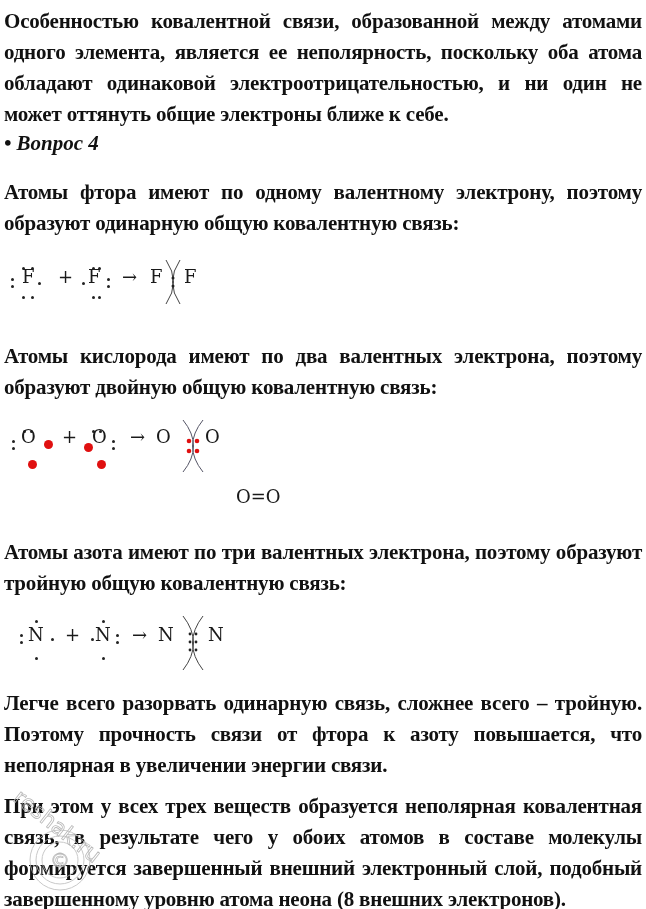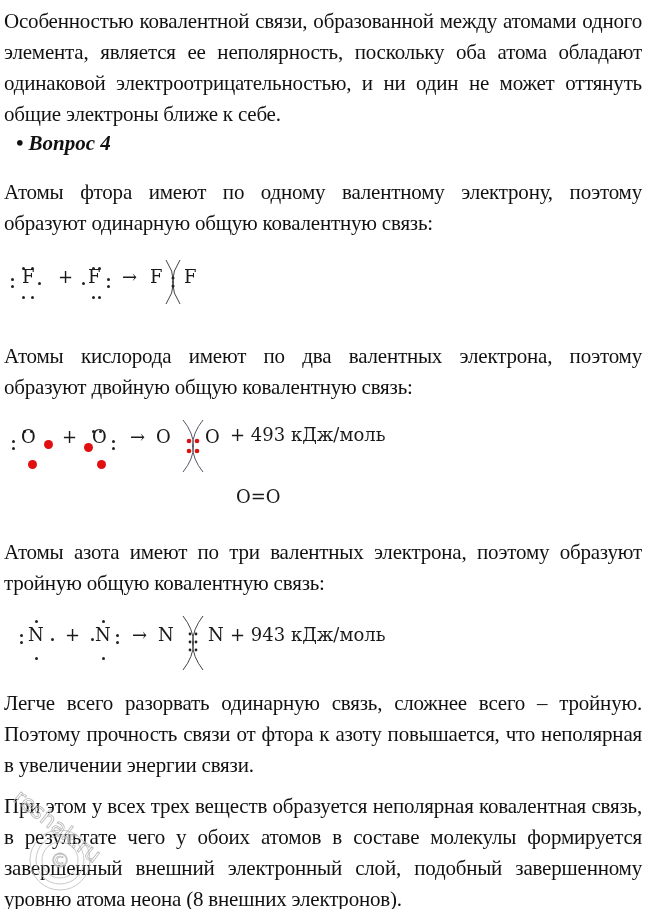--- a/index.html
+++ b/index.html
@@ -21,20 +21,21 @@
       top: 0;
       width: 638px;
     }
     .para {
       font-size: 21px;
       line-height: 31px;
       text-align: justify;
       text-align-last: left;
       margin: 0;
       letter-spacing: -0.2px;
+      font-weight: bold;
     }
     .heading {
       font-size: 21px;
       font-weight: bold;
       font-style: italic;
       margin: 0;
       line-height: 31px;
     }
     .eq {
       position: relative;
@@ -67,21 +68,21 @@
       pointer-events: none;
     }
   </style>
 </head>
 <body>
 
 <div class="page">
 
   <p class="para" style="position:absolute;top:6px;width:638px;">Особенностью ковалентной связи, образованной между атомами одного элемента, является ее неполярность, поскольку оба атома обладают одинаковой электроотрицательностью, и ни один не может оттянуть общие электроны ближе к себе.</p>
 
-  <p class="heading" style="position:absolute;top:128px;margin-left:12px;">
+  <p class="heading" style="position:absolute;top:128px;">
     <span>•</span>
     <span>Вопрос 4</span>
   </p>
 
   <p class="para" style="position:absolute;top:177px;width:638px;">Атомы фтора имеют по одному валентному электрону, поэтому образуют одинарную общую ковалентную связь:</p>
 
   <div class="eq" style="position:absolute;top:258px;left:4px;width:380px;height:50px;">
     <span class="dot" style="left:3px;top:20px;"></span>
     <span class="dot" style="left:3px;top:27px;"></span>
     <span class="t" style="left:14px;">F</span>
@@ -132,21 +133,20 @@
     <span class="t" style="left:148px;">O</span>
     <svg class="lens" style="left:172px;top:0px;" width="26" height="56" viewBox="0 0 26 56">
       <path d="M3 2 Q24 28 3 54" stroke="#556" fill="none" stroke-width="1"></path>
       <path d="M23 2 Q2 28 23 54" stroke="#556" fill="none" stroke-width="1"></path>
       <circle cx="9" cy="23" r="2.3" fill="#e01010"></circle>
       <circle cx="17" cy="23" r="2.3" fill="#e01010"></circle>
       <circle cx="9" cy="33" r="2.3" fill="#e01010"></circle>
       <circle cx="17" cy="33" r="2.3" fill="#e01010"></circle>
     </svg>
     <span class="t" style="left:197px;">O</span>
-    <span class="t" style="left:222px;top:6px;">+ 493 кДж/моль</span>
     <span class="t" style="left:228px;top:68px;">O=O</span>
   </div>
 
   <p class="para" style="position:absolute;top:537px;width:638px;">Атомы азота имеют по три валентных электрона, поэтому образуют тройную общую ковалентную связь:</p>
 
   <div class="eq" style="position:absolute;top:614px;left:4px;width:380px;height:60px;">
     <span class="dot" style="left:12px;top:20px;"></span>
     <span class="dot" style="left:12px;top:27px;"></span>
     <span class="dot" style="left:27px;top:6px;"></span>
     <span class="t" style="left:20px;top:10px;">N</span>
@@ -165,21 +165,20 @@
       <path d="M3 2 Q24 29 3 56" stroke="#444" fill="none" stroke-width="1"></path>
       <path d="M23 2 Q2 29 23 56" stroke="#444" fill="none" stroke-width="1"></path>
       <circle cx="10" cy="20" r="1.4" fill="#222"></circle>
       <circle cx="16" cy="20" r="1.4" fill="#222"></circle>
       <circle cx="10" cy="28" r="1.4" fill="#222"></circle>
       <circle cx="16" cy="28" r="1.4" fill="#222"></circle>
       <circle cx="10" cy="36" r="1.4" fill="#222"></circle>
       <circle cx="16" cy="36" r="1.4" fill="#222"></circle>
     </svg>
     <span class="t" style="left:200px;top:10px;">N</span>
-    <span class="t" style="left:222px;top:10px;">+ 943 кДж/моль</span>
   </div>
 
   <p class="para" style="position:absolute;top:688px;width:638px;">Легче всего разорвать одинарную связь, сложнее всего – тройную. Поэтому прочность связи от фтора к азоту повышается, что неполярная в увеличении энергии связи.</p>
 
   <p class="para" style="position:absolute;top:791px;width:638px;">При этом у всех трех веществ образуется неполярная ковалентная связь, в результате чего у обоих атомов в составе молекулы формируется завершенный внешний электронный слой, подобный завершенному уровню атома неона (8 внешних электронов).</p>
 </div>
 
 <svg class="watermark" viewBox="0 0 130 125">
   <g fill="none" stroke="#bbbbbb" stroke-width="1" opacity="0.8">
     <circle cx="58" cy="78" r="30"></circle>

